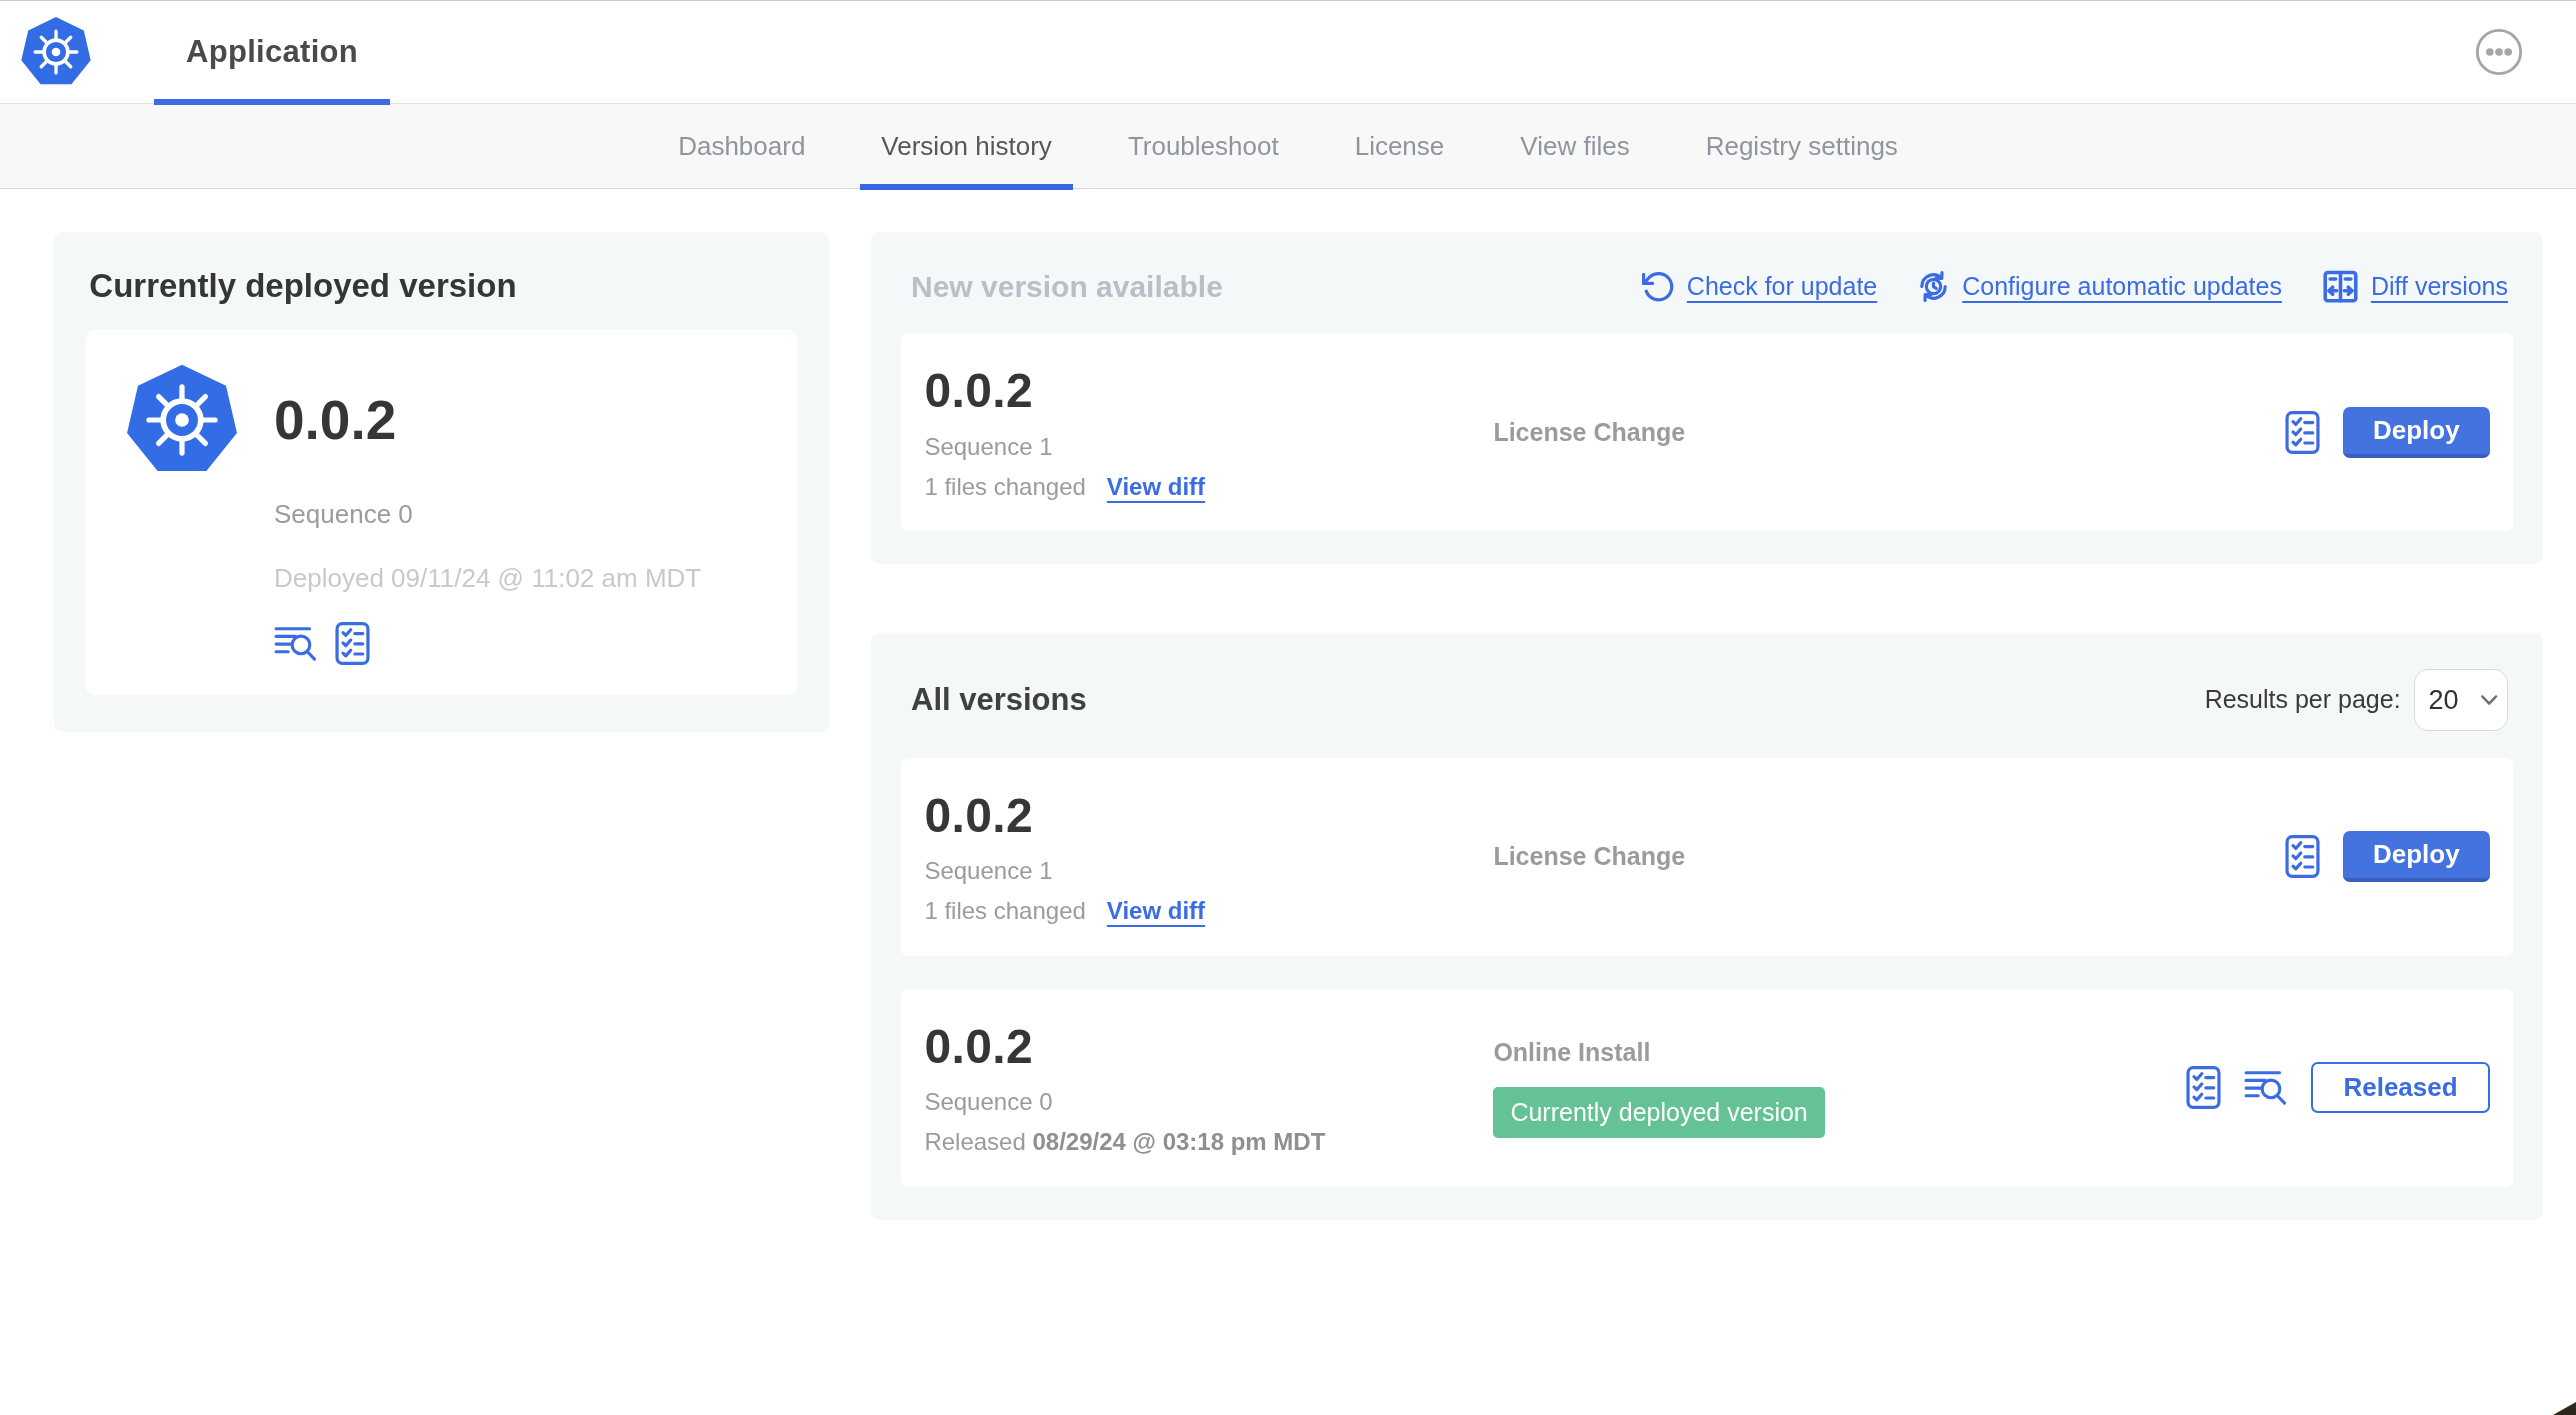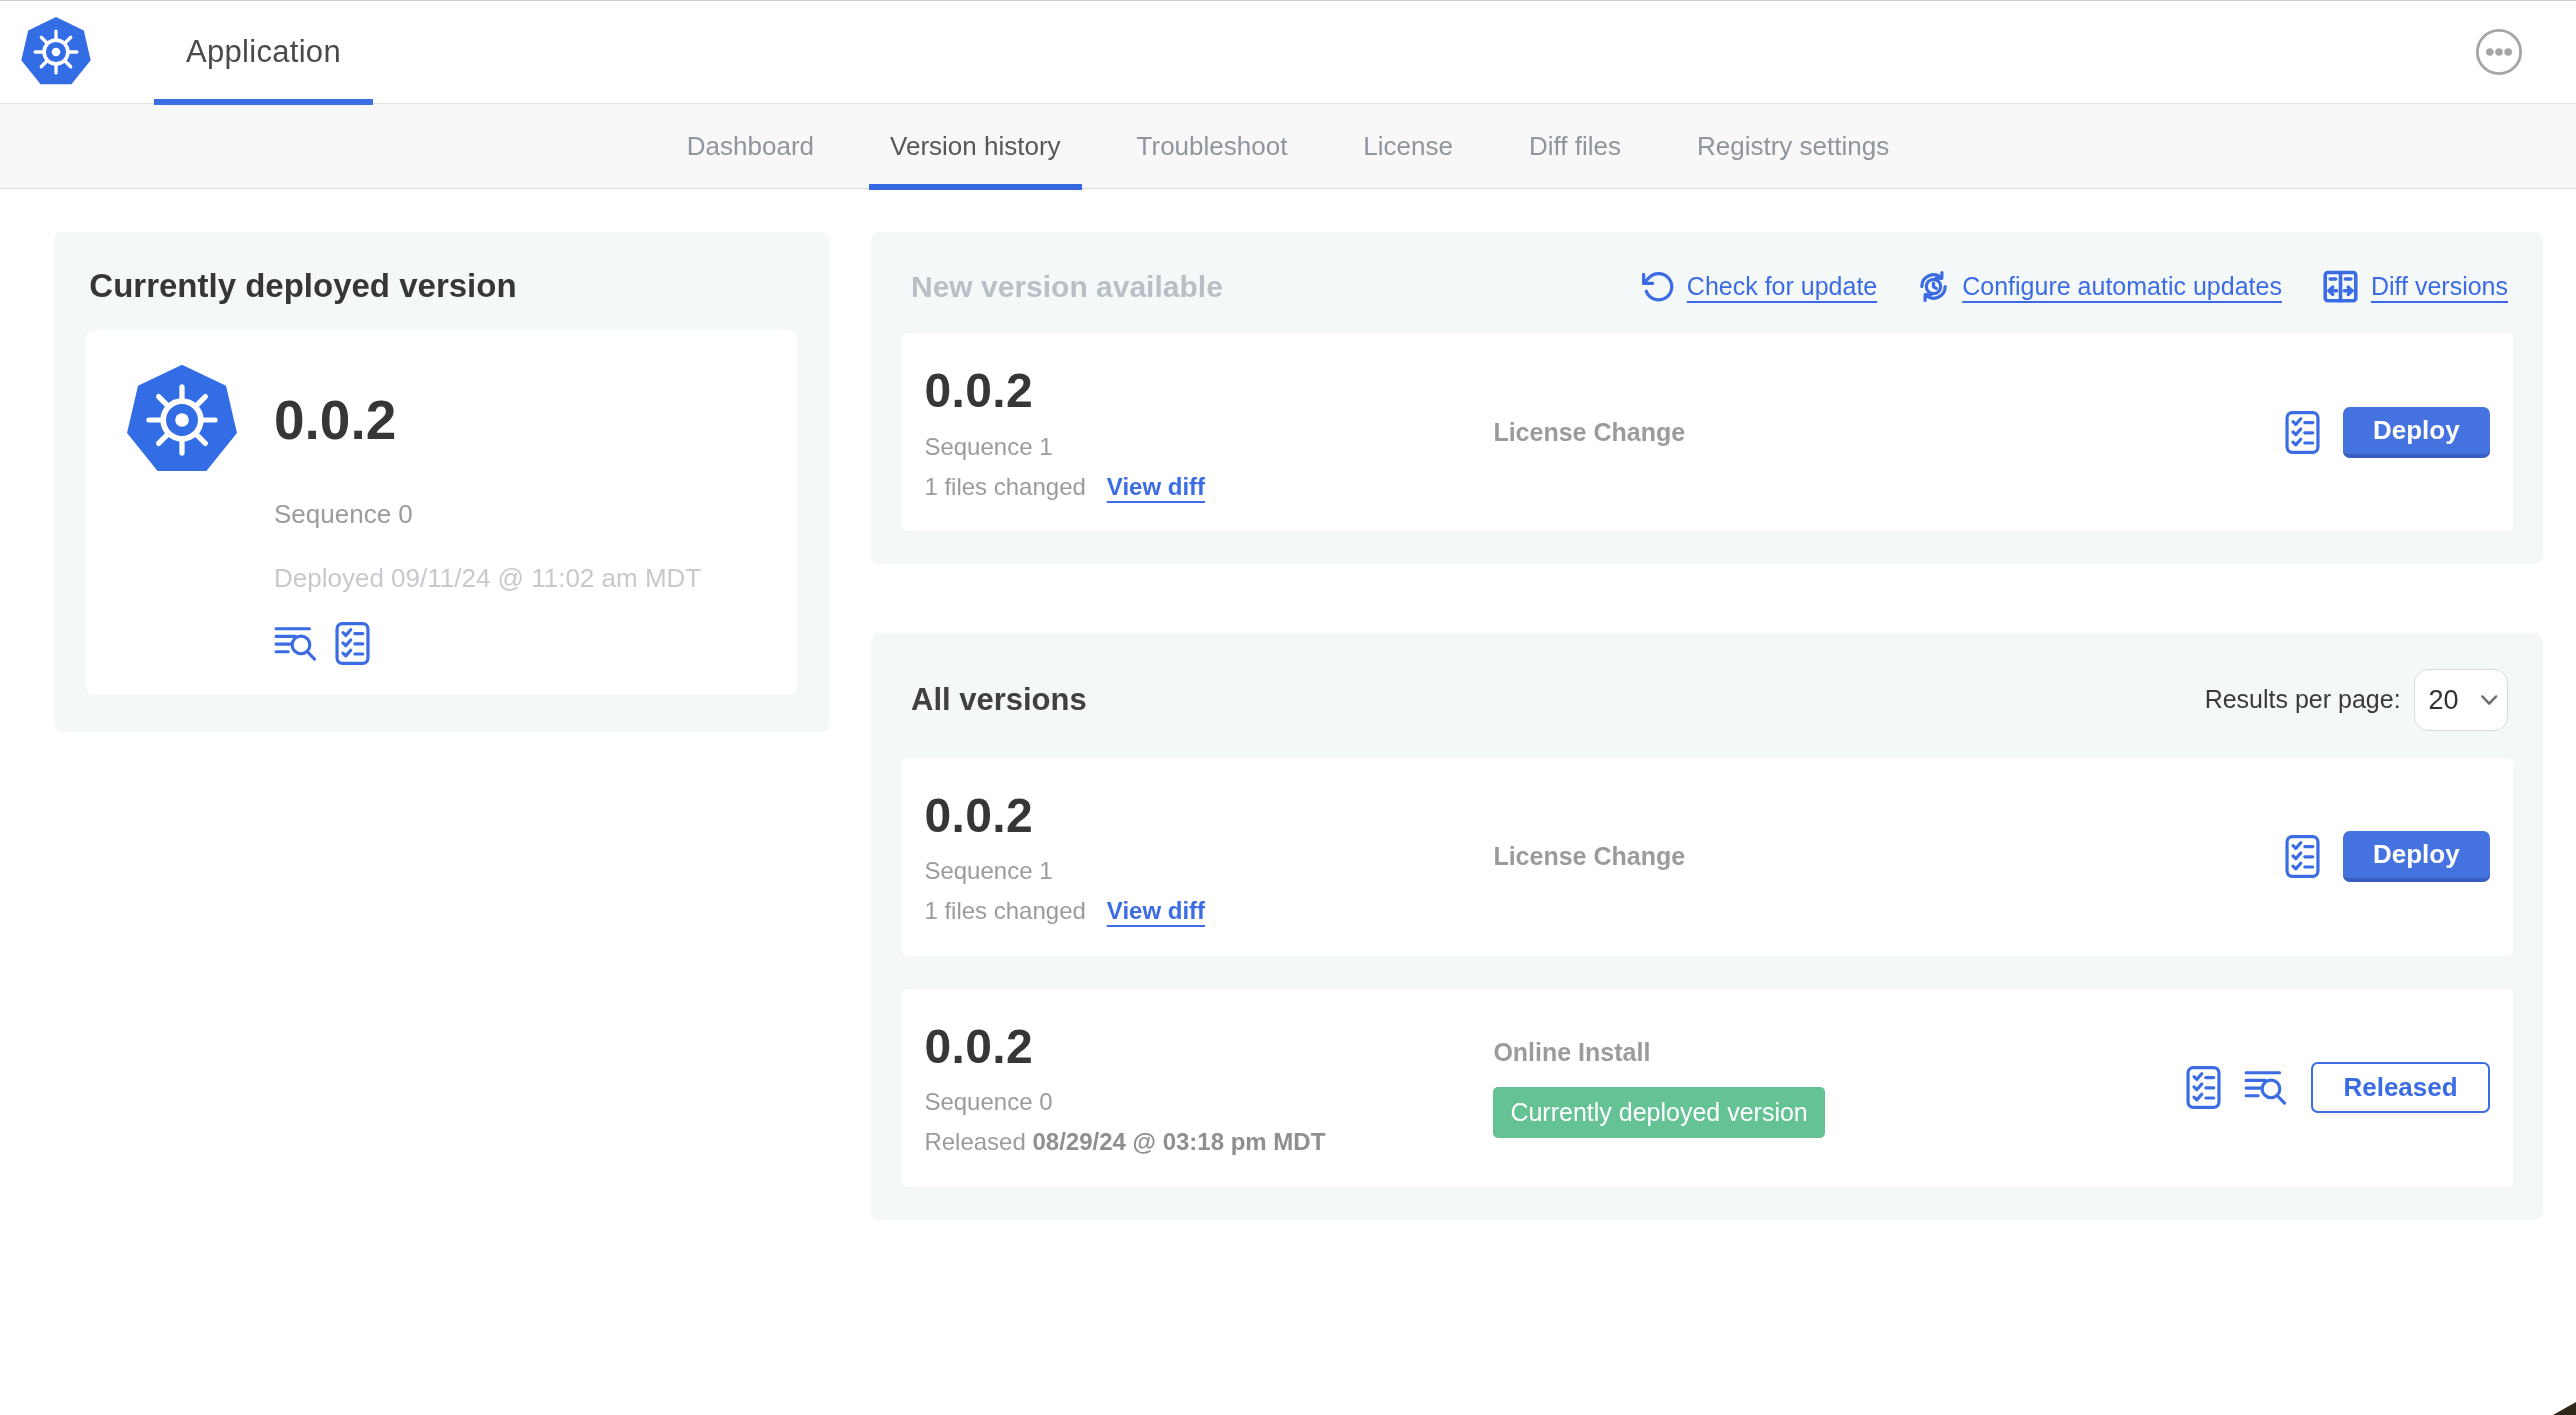--- a/index.html
+++ b/index.html
@@ -21,21 +21,21 @@
     border-bottom: 1.7px solid #e2e2e2;
     display: flex; align-items: center;
   }
   .logo-wrap { margin-left: 20px; width: 72px; height: 72px; flex: none; }
   .logo-wrap svg { width: 72px; height: 72px; display: block; }
   .app-tab {
     position: relative; height: 100%;
     margin-left: 62px; padding: 0 32px;
     display: flex; align-items: center;
   }
-  .app-title { font-size: 31px; font-weight: 400; color: #4a4a4a; letter-spacing: 0.3px; }
+  .app-title { font-size: 31px; font-weight: 700; color: #4a4a4a; letter-spacing: 0.3px; }
   .app-underline { position: absolute; left: 0; right: 0; bottom: -1.7px; height: 5.9px; background: #3b6ce4; }
   .topbar .spacer { flex: 1; }
   .ellipsis-btn {
     width: 50px; height: 50px; margin-right: 52px;
     background: transparent; border: none; cursor: pointer; flex: none; padding: 0;
   }
   .ellipsis-btn svg { width: 50px; height: 50px; display: block; }
 
   
   .subnav {
@@ -270,21 +270,21 @@
           <use href="#sym-ellipsis"></use>
         </svg>
     </button>
   </header>
 
   <nav class="subnav">
     <div class="tab">Dashboard</div>
     <div class="tab active">Version history</div>
     <div class="tab">Troubleshoot</div>
     <div class="tab">License</div>
-    <div class="tab">Diff files</div>
+    <div class="tab">View files</div>
     <div class="tab">Registry settings</div>
   </nav>
 
   <main class="content">
 
     <div class="left-col">
       <section class="panel current-panel">
         <h2>Currently deployed version</h2>
         <div class="card current-card">
           <div class="cc-top">

